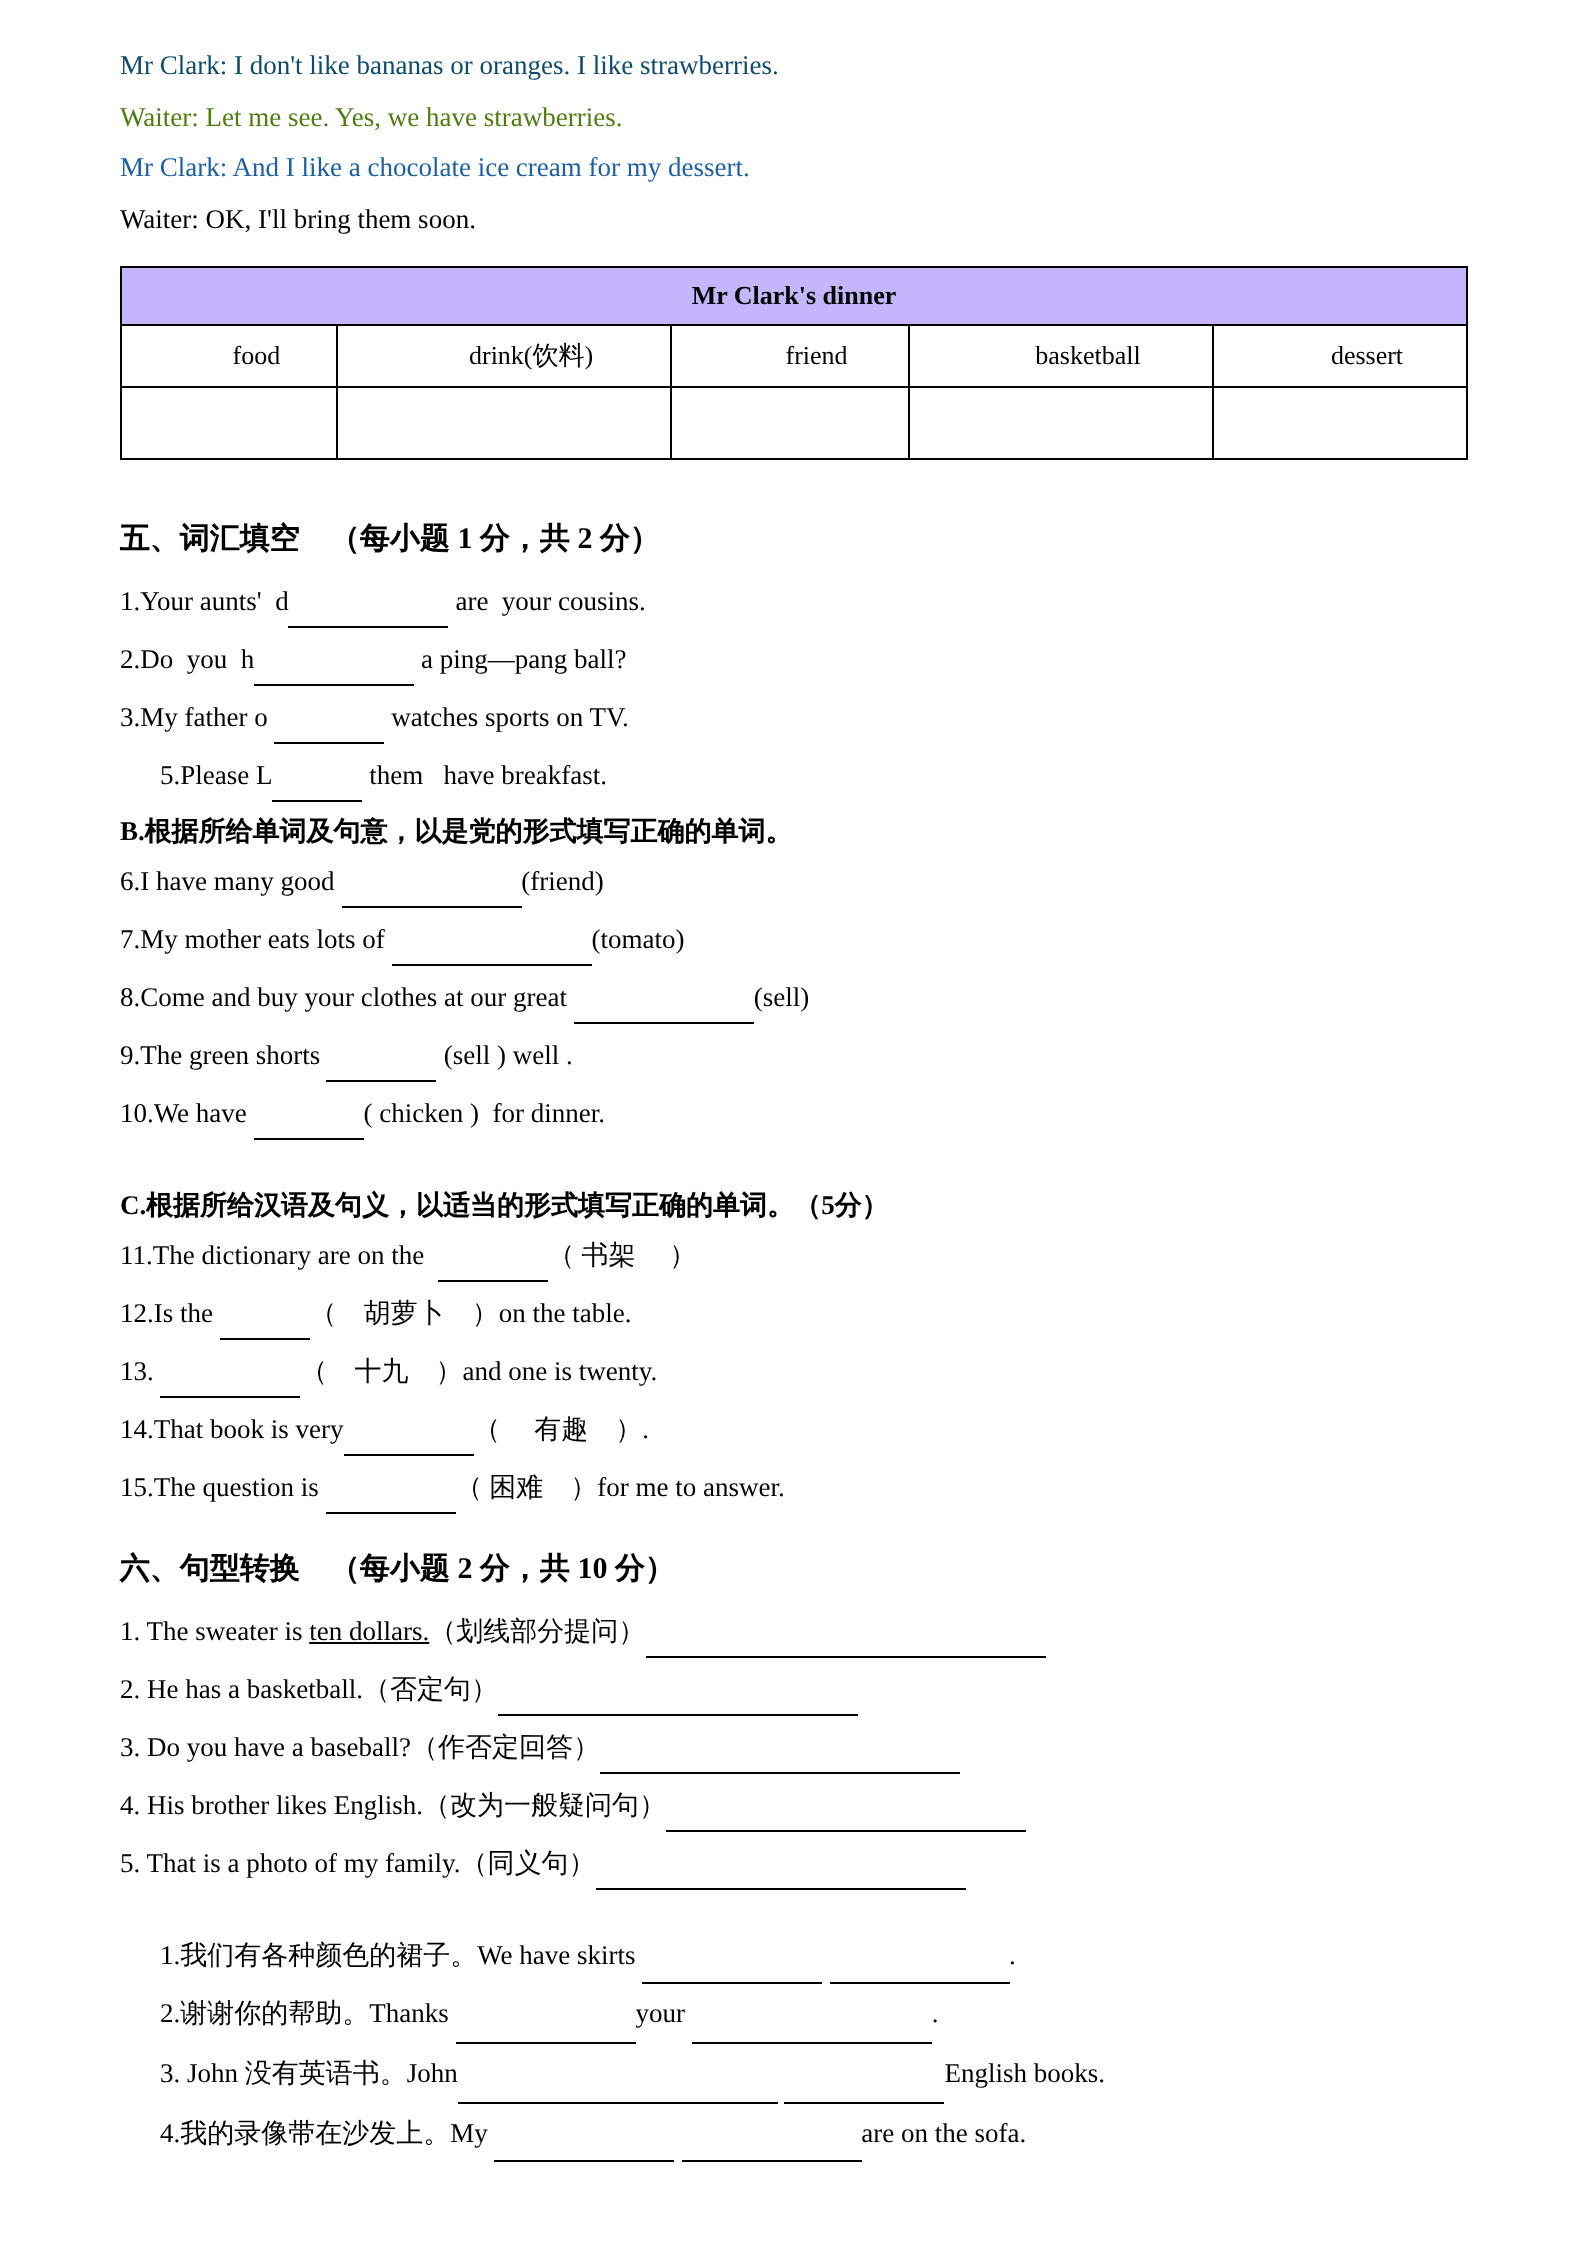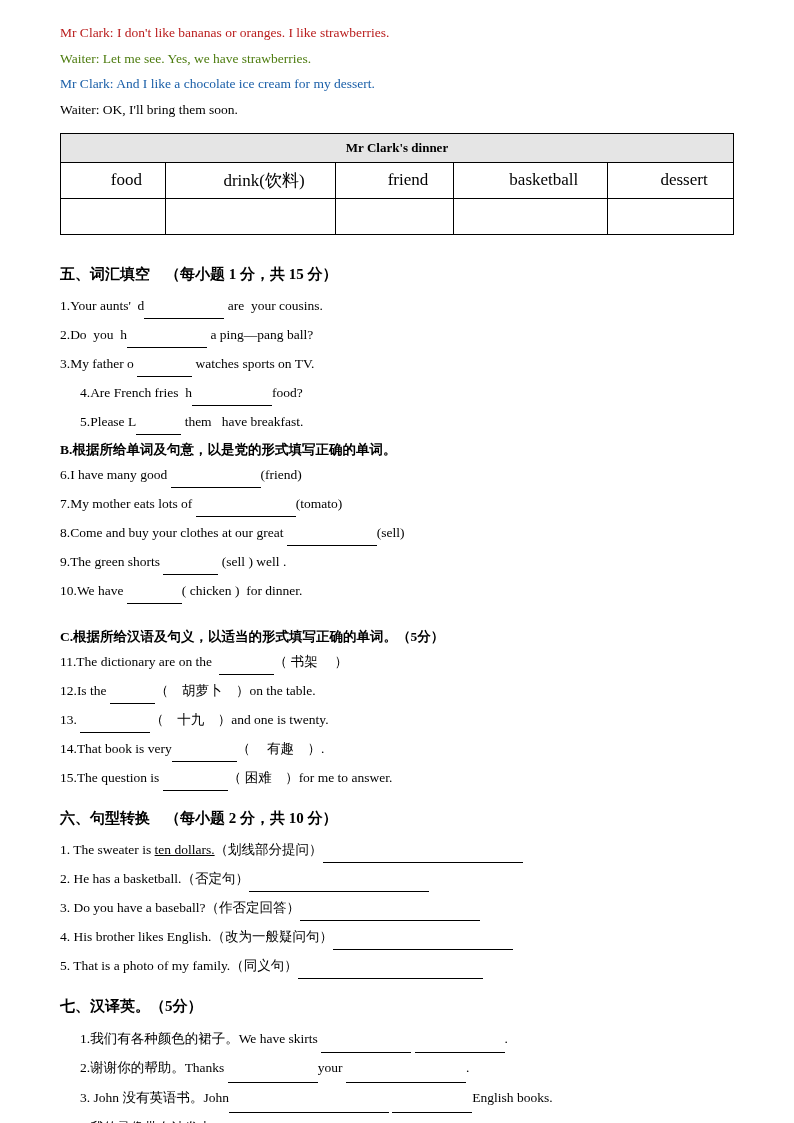--- a/index.html
+++ b/index.html
@@ -27,27 +27,27 @@
       border-collapse: collapse;
       width: 100%;
     }
     table th, table td {
       border: 1px solid #000;
       padding: 6px 10px;
       text-align: center;
       font-size: 13px;
     }
     table .title-row th {
-      background-color: #e5e5e5;
+      background-color: #c4b5fd;
       font-weight: bold;
       font-size: 13px;
     }
     table .header-row th {
       font-weight: normal;
-      font-size: 17px;
+      font-size: 13px;
       padding-left: 37px;
     }
     table .data-row td {
       height: 36px;
     }
     .section {
       margin-bottom: 18px;
     }
     .section-title {
       font-weight: bold;
@@ -87,21 +87,21 @@
     }
     .translation-line {
       line-height: 2.2;
       font-size: 13.5px;
     }
   </style>
 </head>
 <body>
 
 <div class="dialogue">
-  <div style="color:#b91c1c; line-height:1.9; font-size:13.5px;">Mr Clark: I don't like bananas or oranges. I like strawberries.</div>
+  <div style="color:#0c4a6e; line-height:1.9; font-size:13.5px;">Mr Clark: I don't like bananas or oranges. I like strawberries.</div>
   <div style="color:#4d7c0f; line-height:1.9; font-size:13.5px;">Waiter: Let me see. Yes, we have strawberries.</div>
   <div style="color:#1a5fa8; line-height:1.9; font-size:13.5px;">Mr Clark: And I like a chocolate ice cream for my dessert.</div>
   <div style="color:#000; line-height:1.9; font-size:13.5px;">Waiter: OK, I'll bring them soon.</div>
 </div>
 
 <div class="table-container">
   <table>
     <tbody>
         <tr class="title-row">
       <th colspan="5">Mr Clark's dinner</th>
@@ -118,26 +118,25 @@
       <td></td>
       <td></td>
       <td></td>
       <td></td>
     </tr>
   </tbody>
     </table>
 </div>
 
 <div class="section">
-  <div class="section-title">五、词汇填空　（每小题 1 分，共 15 分）</div>
+  <div class="section-title">五、词汇填空　（每小题 1 分，共 2 分）</div>
 
   <div class="question-line">1.Your aunts' &nbsp;d<span class="blank" style="min-width:80px;"></span>&nbsp;are &nbsp;your cousins.</div>
   <div class="question-line">2.Do &nbsp;you &nbsp;h<span class="blank" style="min-width:80px;"></span>&nbsp;a ping—pang ball?</div>
   <div class="question-line">3.My father o <span class="blank" style="min-width:55px;"></span>&nbsp;watches sports on TV.</div>
-  <div class="question-line indent">4.Are French fries &nbsp;h<span class="blank" style="min-width:80px;"></span>food?</div>
   <div class="question-line indent">5.Please L<span class="blank" style="min-width:45px;"></span>&nbsp;them &nbsp;&nbsp;have breakfast.</div>
 
   <div class="sub-title" style="margin-top:6px;">B.根据所给单词及句意，以是党的形式填写正确的单词。</div>
   <div class="question-line">6.I have many good <span class="blank" style="min-width:90px;"></span>(friend)</div>
   <div class="question-line">7.My mother eats lots of <span class="blank" style="min-width:100px;"></span>(tomato)</div>
   <div class="question-line">8.Come and buy your clothes at our great <span class="blank" style="min-width:90px;"></span>(sell)</div>
   <div class="question-line">9.The green shorts <span class="blank" style="min-width:55px;"></span>&nbsp;(sell ) well .</div>
   <div class="question-line">10.We have <span class="blank" style="min-width:55px;"></span>( chicken ) &nbsp;for dinner.</div>
 
   <div class="sub-title" style="margin-top:24px;">C.根据所给汉语及句义，以适当的形式填写正确的单词。（5分）</div>
@@ -151,18 +150,17 @@
 <div class="section">
   <div class="section-title">六、句型转换　（每小题 2 分，共 10 分）</div>
   <div class="question-line">1. The sweater is <span class="underline">ten dollars.</span>（划线部分提问）<span class="blank-xl"></span></div>
   <div class="question-line">2. He has a basketball.（否定句）<span class="blank-xl" style="min-width:180px;"></span></div>
   <div class="question-line">3. Do you have a baseball?（作否定回答）<span class="blank-xl" style="min-width:180px;"></span></div>
   <div class="question-line">4. His brother likes English.（改为一般疑问句）<span class="blank-xl" style="min-width:180px;"></span></div>
   <div class="question-line">5. That is a photo of my family.（同义句）<span class="blank-xl" style="min-width:185px;"></span></div>
 </div>
 
 <div class="section">
-  <div class="section-title">七、汉译英。（5分）</div>
   <div class="translation-line indent">1.我们有各种颜色的裙子。We have skirts <span class="blank" style="min-width:90px;"></span>&nbsp;<span class="blank" style="min-width:90px;"></span>.</div>
   <div class="translation-line indent">2.谢谢你的帮助。Thanks <span class="blank" style="min-width:90px;"></span>your <span class="blank" style="min-width:120px;"></span>.</div>
   <div class="translation-line indent">3. John 没有英语书。John<span class="blank" style="min-width:80px;"></span><span class="blank" style="min-width:80px;"></span>&nbsp;<span class="blank" style="min-width:80px;"></span>English books.</div>
   <div class="translation-line indent">4.我的录像带在沙发上。My <span class="blank" style="min-width:90px;"></span>&nbsp;<span class="blank" style="min-width:90px;"></span>are on the sofa.</div>
 </div>
 
 </body></html>

